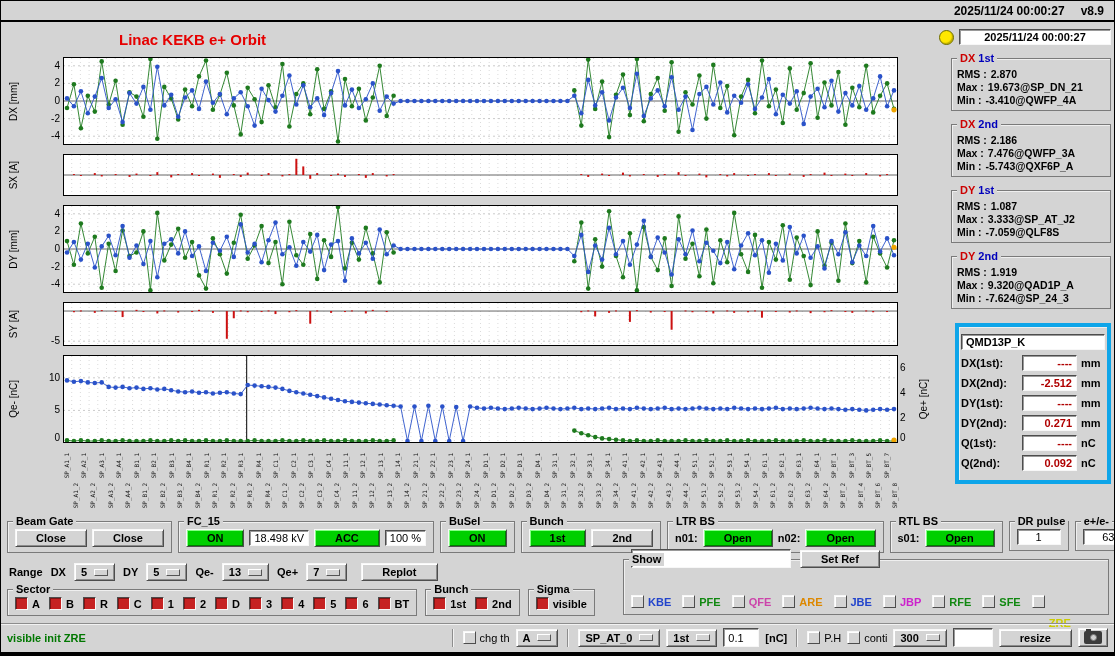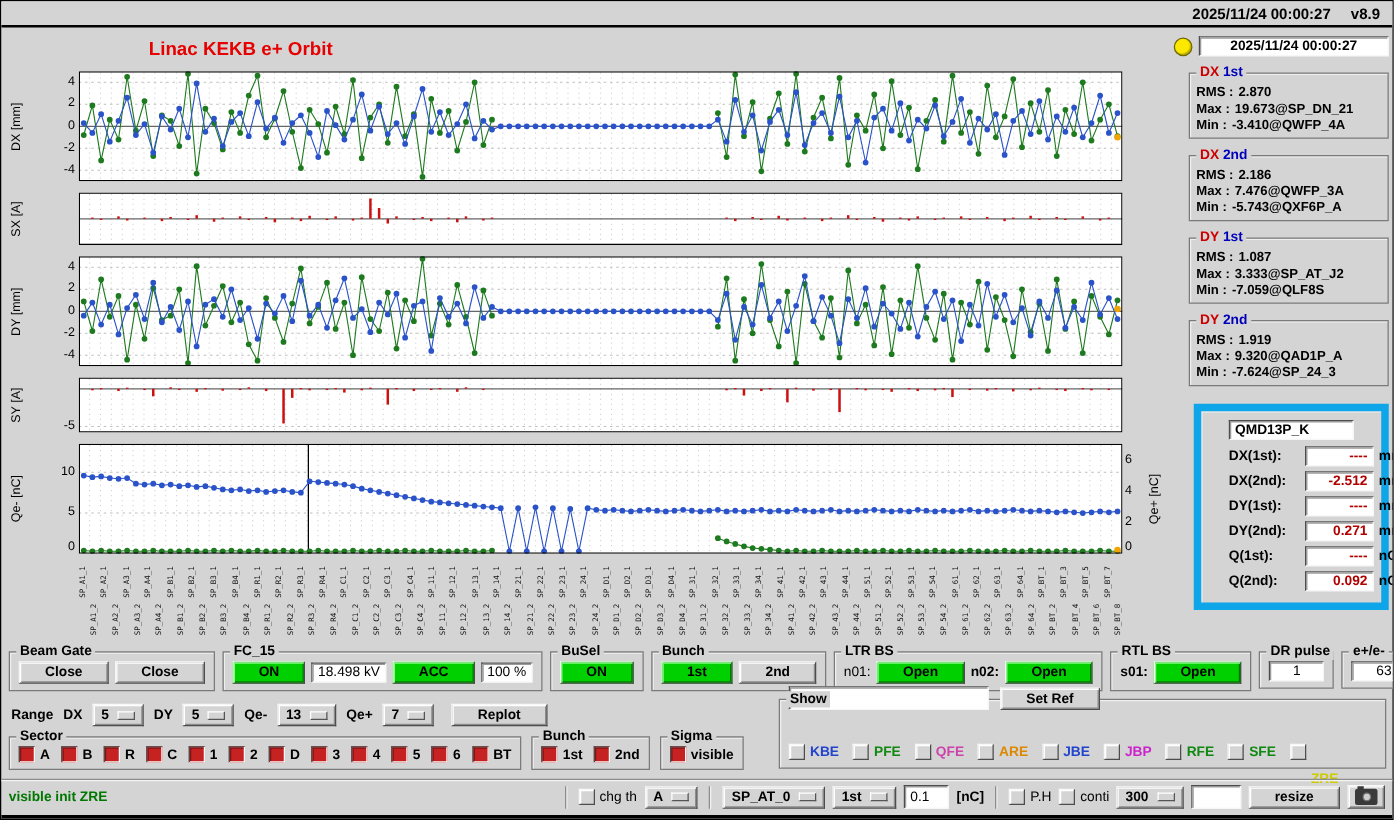--- a/index.html
+++ b/index.html
@@ -37,21 +37,21 @@
   
   .right-panel{position:absolute;left:936px;top:28px;width:174px;}
   .led-row{display:flex;align-items:center;gap:5px;margin-left:2px;}
   .led{width:13px;height:13px;border-radius:50%;background:#ffe800;border:1px solid #6a6a00;box-shadow:inset -1px -1px 1px #b9a800;flex:none;}
   .led-row .field{flex:1;font-weight:bold;text-align:center;}
   .sgroup{position:relative;border:1px solid #7a7a7a;box-shadow:inset 1px 1px 0 #efefef;margin:13px 0 0 14px;padding:8px 5px 3px;}
   .sgroup .glabel{position:absolute;top:-7px;left:5px;background:#d4d4d4;padding:0 3px;font-weight:bold;font-size:11px;}
   .sgroup .ga{color:#cc0000;}
   .sgroup .gb{color:#0000bb;}
   .sline{display:flex;gap:4px;margin:1px 0;font-size:10.5px;font-weight:bold;white-space:nowrap;}
-  .monitor{position:relative;border:6px solid #0ea5e9;box-shadow:inset 1px 1px 0 #efefef;margin:14px 0 0 18px;padding:7px 22px 5px;}
+  .monitor{position:relative;border:4px solid #0ea5e9;box-shadow:inset 1px 1px 0 #efefef;margin:14px 0 0 18px;padding:7px 2px 5px;}
   .mname{font-weight:bold;text-align:left;margin-bottom:5px;}
   .mrow{display:grid;grid-template-columns:57px 55px 22px;gap:4px;align-items:center;margin:4px 0;font-weight:bold;font-size:11px;}
   .mrow .mval{text-align:right;}
   
   #row1{position:absolute;left:6px;top:520px;display:flex;gap:6px;align-items:flex-start;}
   #beamrep{position:absolute;right:6px;top:520px;}
   #row2{position:absolute;left:8px;top:562px;display:flex;gap:8px;align-items:center;}
   #row3{position:absolute;left:6px;top:588px;display:flex;gap:8px;align-items:flex-start;}
   #showgrp{position:absolute;left:622px;top:558px;width:486px;height:56px;box-sizing:border-box;flex-direction:column;align-items:flex-start;justify-content:center;gap:6px;padding-top:9px;}
   .showrow{display:flex;align-items:center;gap:9px;}
@@ -1648,21 +1648,21 @@
       <div class="glabel">BuSel</div>
       <button class="btn green">ON</button>
     </div>
     <div class="cgroup">
       <div class="glabel">Bunch</div>
       <button class="btn green">1st</button>
       <button class="btn">2nd</button>
     </div>
     <div class="cgroup">
       <div class="glabel">LTR BS</div>
-      <span style="font-weight:normal">n01:</span>
+      <span style="font-weight:bold">n01:</span>
       <button class="btn green">Open</button>
       <span style="font-weight:bold">n02:</span>
       <button class="btn green">Open</button>
     </div>
     <div class="cgroup">
       <div class="glabel">RTL BS</div>
       <span style="font-weight:bold">s01:</span>
       <button class="btn green">Open</button>
     </div>
     <div class="cgroup">

